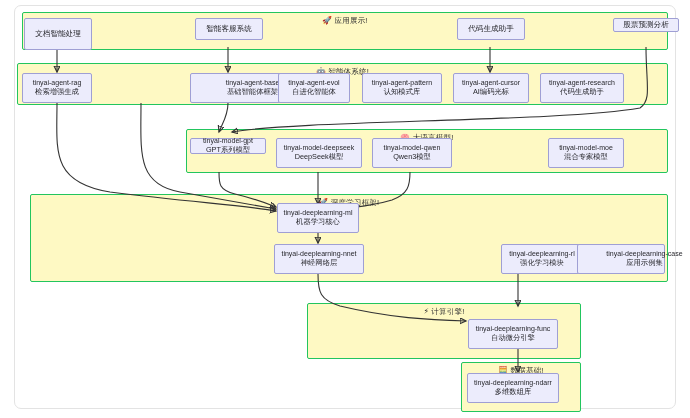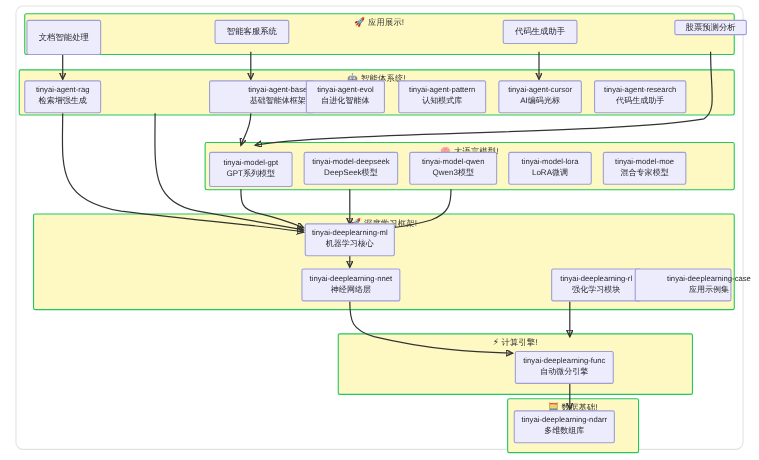--- a/index.html
+++ b/index.html
@@ -101,21 +101,21 @@
       <span class="emoji">🧠</span><span>大语言模型!</span>
     </div>
   </div>
 
   <div class="cluster" style="left:30px; top:194px; width:638px; height:88px;">
     <div class="cluster-label">
       <span class="emoji">🚀</span><span>深度学习框架!</span>
     </div>
   </div>
 
-  <div class="cluster" style="left:307px; top:303px; width:323px; height:56px;">
+  <div class="cluster" style="left:307px; top:303px; width:274px; height:56px;">
     <div class="cluster-label">
       <span class="emoji">⚡</span><span>计算引擎!</span>
     </div>
   </div>
 
   <div class="cluster" style="left:461px; top:362px; width:120px; height:50px;">
     <div class="cluster-label">
       <span class="emoji">🧮</span><span>数据基础!</span>
     </div>
   </div>
@@ -182,36 +182,32 @@
   </div>
   <div class="node" style="left:453px; top:73px; width:76px; height:30px;">
     <div class="n1">tinyai-agent-cursor</div>
     <div class="n2">AI编码光标</div>
   </div>
   <div class="node" style="left:540px; top:73px; width:84px; height:30px;">
     <div class="n1">tinyai-agent-research</div>
     <div class="n2">代码生成助手</div>
   </div>
 
-  <div class="node" style="left:190px; top:138px; width:76px; height:32px;">
+  <div class="node" style="left:190px; top:138px; width:76px; height:16px;">
     <div class="n1">tinyai-model-gpt</div>
     <div class="n2">GPT系列模型</div>
   </div>
   <div class="node" style="left:276px; top:138px; width:86px; height:30px;">
     <div class="n1">tinyai-model-deepseek</div>
     <div class="n2">DeepSeek模型</div>
   </div>
   <div class="node" style="left:372px; top:138px; width:80px; height:30px;">
     <div class="n1">tinyai-model-qwen</div>
     <div class="n2">Qwen3模型</div>
   </div>
-  <div class="node" style="left:462px; top:138px; width:76px; height:30px;">
-    <div class="n1">tinyai-model-lora</div>
-    <div class="n2">LoRA微调</div>
-  </div>
   <div class="node" style="left:548px; top:138px; width:76px; height:30px;">
     <div class="n1">tinyai-model-moe</div>
     <div class="n2">混合专家模型</div>
   </div>
 
   <div class="node" style="left:277px; top:203px; width:82px; height:30px;">
     <div class="n1">tinyai-deeplearning-ml</div>
     <div class="n2">机器学习核心</div>
   </div>
   <div class="node" style="left:274px; top:244px; width:90px; height:30px;">

